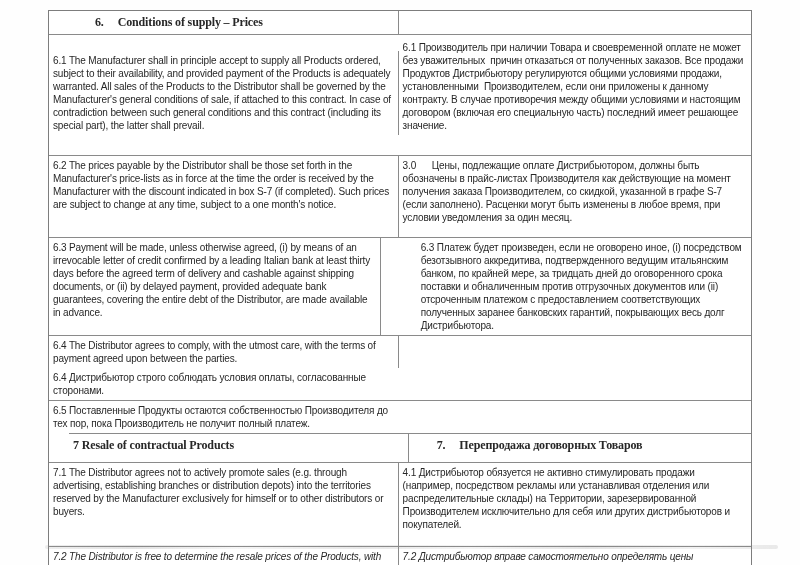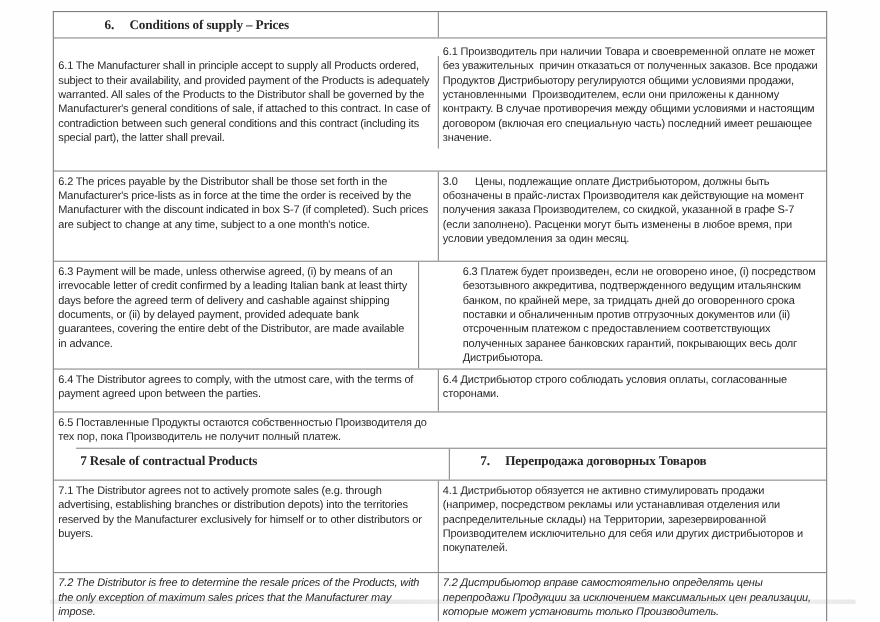--- a/index.html
+++ b/index.html
@@ -55,21 +55,21 @@
     font-family: Liberation Serif, serif;
   }
   .hdr-indent-en { padding-left: 46px; }
   .hdr-indent-ru { padding-left: 28px; }
   .hdr-num { display: inline-block; margin-right: 14px; }
   
   .rh0 { min-height: 23px; }
   .rh1 { min-height: 100px; align-items: flex-end; }
   .rh2 { min-height: 81px; margin-top: 20px; }
   .rh3 { min-height: 93px; gap: 36px; }
-  .rh4 { min-height: 38px; }
+  .rh4 { min-height: 38px; flex-direction: column; }
   .rh5 { min-height: 32px; }
   .rh6 { min-height: 28px; margin-left: 20px; }
   .rh7 { min-height: 83px; }
   .rh8 { min-height: 52px; font-style: italic; }
   
   .artifact {
     position: absolute;
     left: 45px;
     right: 22px;
     top: 545px;

